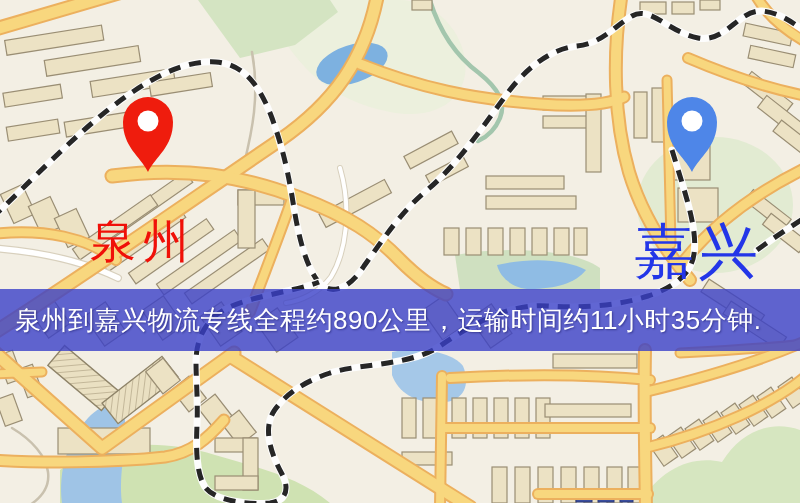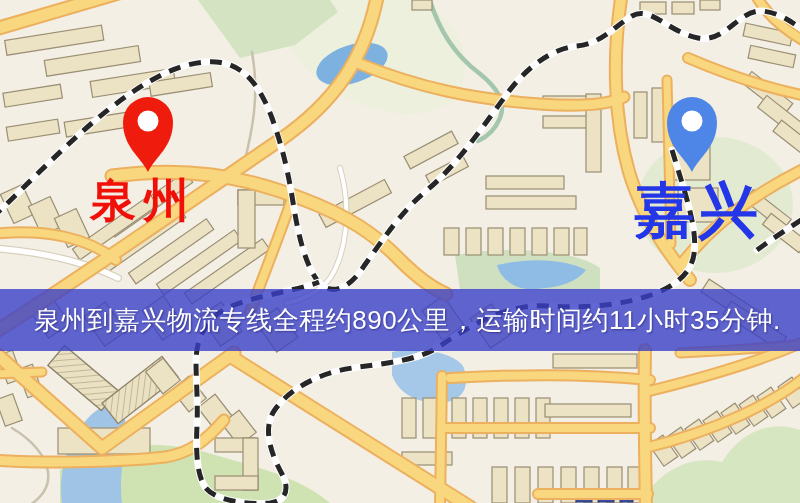--- a/index.html
+++ b/index.html
@@ -11,26 +11,26 @@
   .road-fill{fill:none;stroke:#f8d77e;stroke-linecap:round;stroke-linejoin:round;}
   .white-road-casing{fill:none;stroke:#d8d0bd;stroke-linecap:round;}
   .white-road{fill:none;stroke:#ffffff;stroke-linecap:round;}
   .thin-path{fill:none;stroke:#c9c1ae;stroke-width:2.5;stroke-linecap:round;}
   .river{fill:none;stroke:#a3c6ad;stroke-width:4.5;stroke-linecap:round;}
   .rail-base{fill:none;stroke:#fdfdfd;stroke-width:7;stroke-linecap:round;}
   .rail-dash{fill:none;stroke:#262626;stroke-width:5;stroke-dasharray:12 9;stroke-linecap:butt;}
   .bld{fill:#ece2c4;stroke:#9a8e74;stroke-width:1.2;}
   .bld-hatch{fill:url(#hatch);stroke:#8f8469;stroke-width:1.4;}
   .bld-navy{fill:#3b4e9e;stroke:#2c3a7a;stroke-width:1;}
-  .city-label{position:absolute;font-weight:bold;white-space:nowrap;line-height:1;}
+  .city-label{position:absolute;font-weight:normal;white-space:nowrap;line-height:1;margin-top:41px;}
   #origin-label{left:90px;top:177px;font-size:46px;letter-spacing:7px;color:#f01008;}
   #destination-label{left:634px;top:181px;font-size:60px;letter-spacing:4px;color:#2336e8;}
   #route-banner{position:absolute;left:0;top:289px;width:800px;height:62px;
       background:rgba(58,64,200,0.80);display:flex;align-items:center;box-sizing:border-box;
-      padding-left:15px;justify-content:center;}
+      padding-left:15px;}
   #route-banner span{color:#ffffff;font-size:26px;letter-spacing:0.5px;
       text-shadow:1px 1px 2px rgba(10,10,80,0.45);white-space:nowrap;}
 </style>
 </head>
 <body>
 
 <div id="stage">
   <svg id="map-svg" width="800" height="503" viewBox="0 0 800 503">
     <defs>
       <pattern id="hatch" width="6" height="6" patternTransform="rotate(45)" patternUnits="userSpaceOnUse">

